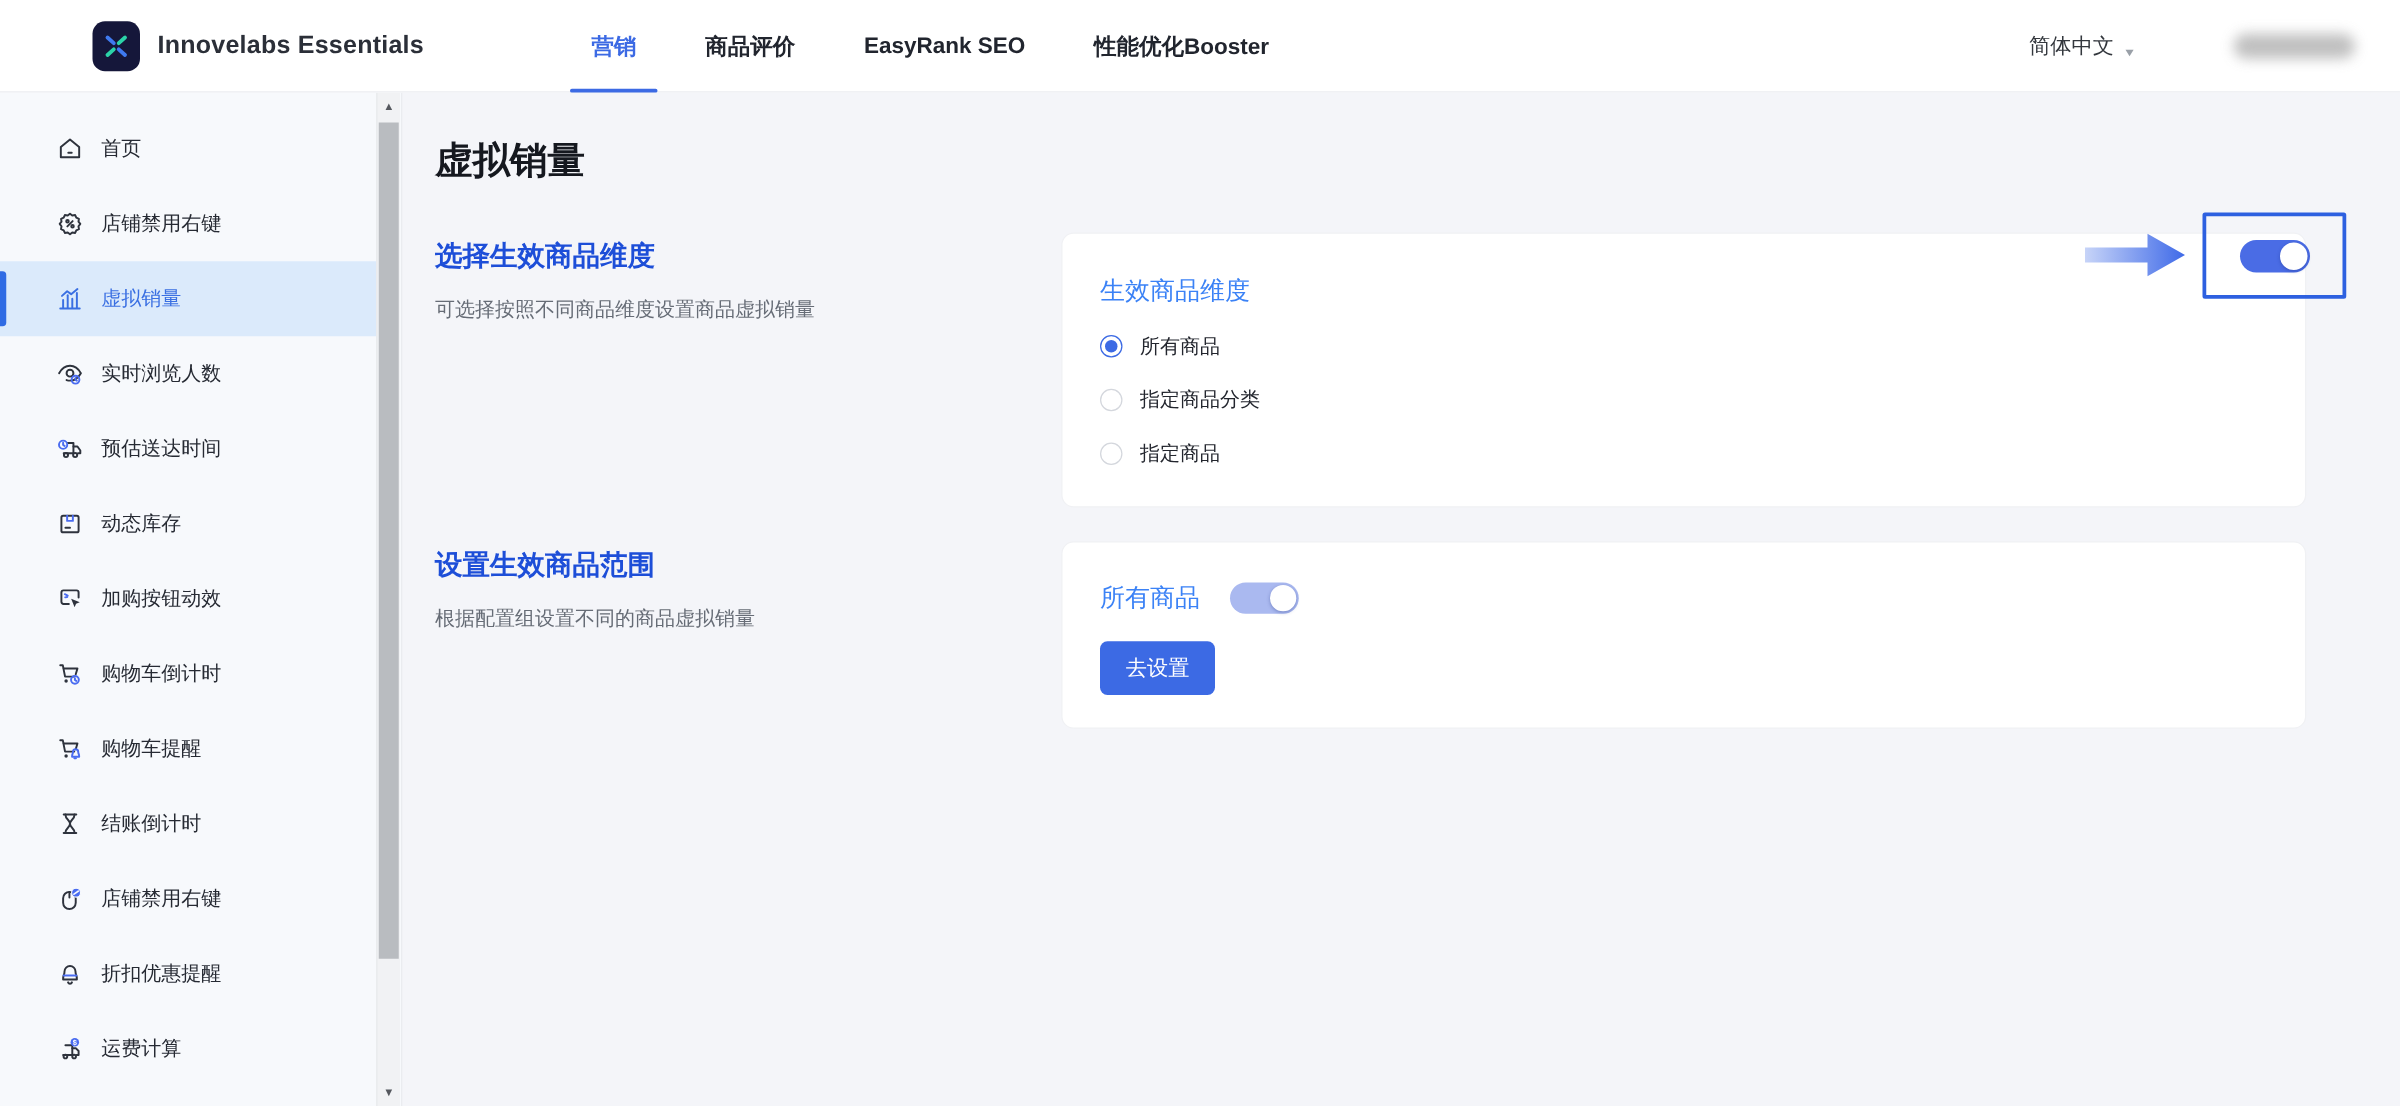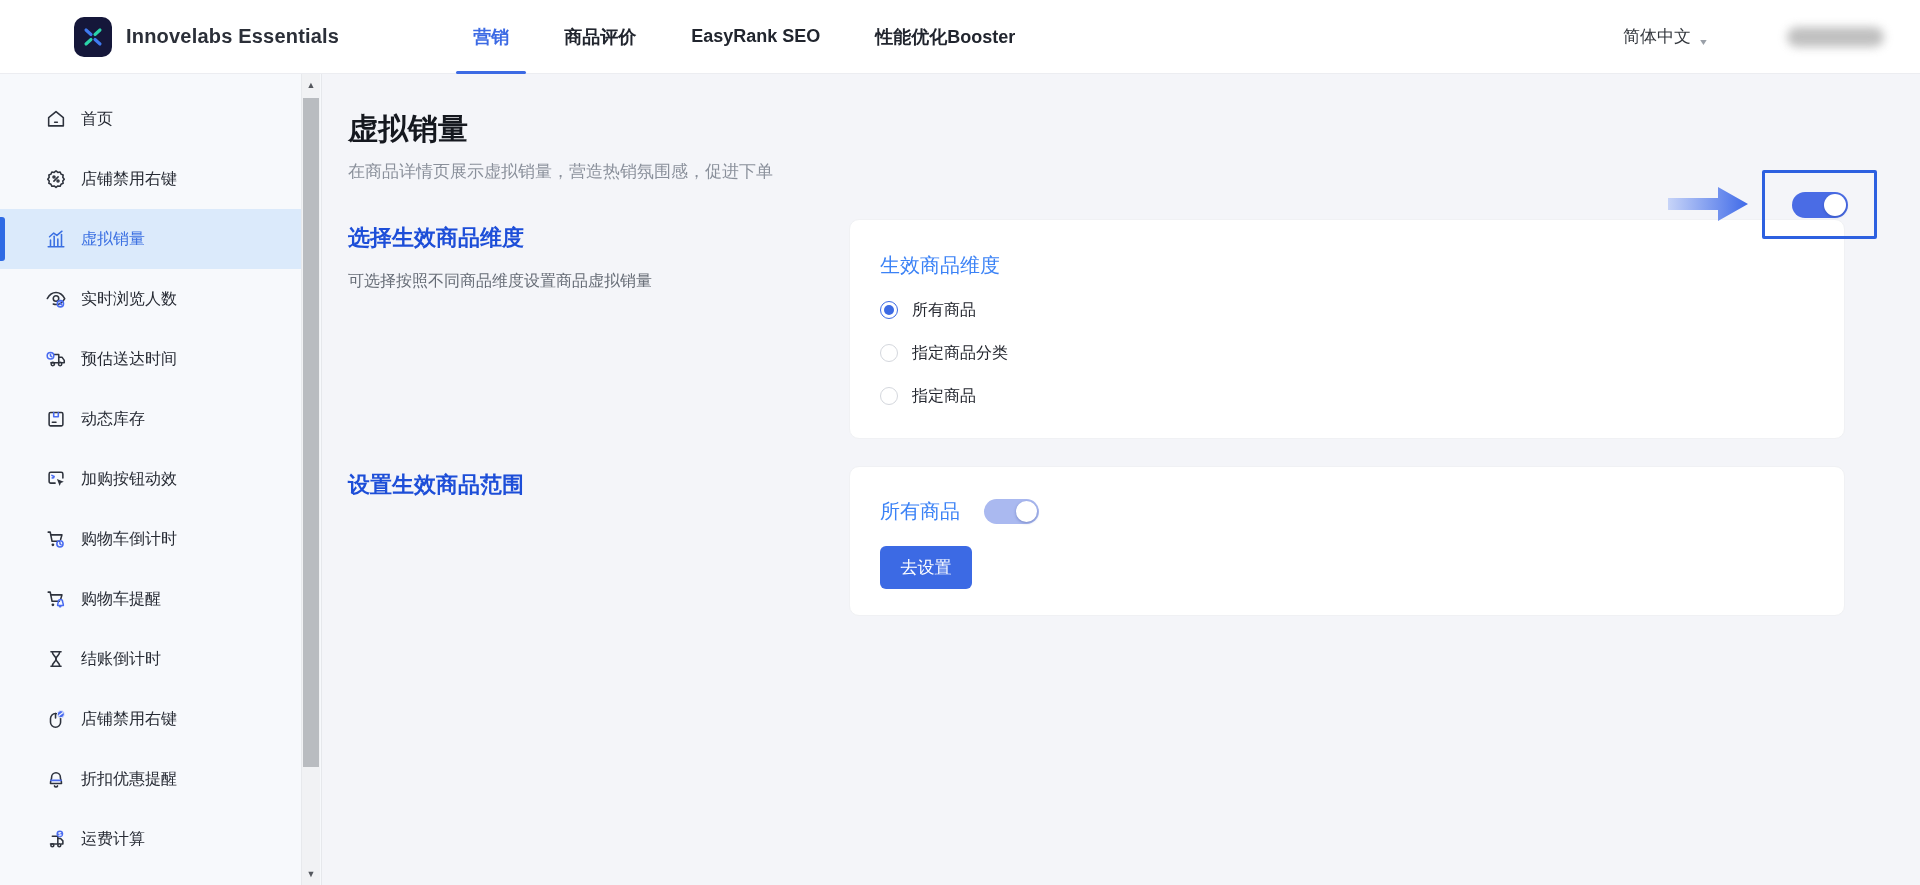--- a/index.html
+++ b/index.html
@@ -301,21 +301,20 @@
       <div class="sb-up">▲</div>
       <div class="sb-thumb"></div>
       <div class="sb-down">▼</div>
     </div>
   </div>
 
   <div class="main">
 
     <div class="page-head">
       <div class="page-title">虚拟销量</div>
-      <div class="page-sub">在商品详情页展示虚拟销量，营造热销氛围感，促进下单</div>
     </div>
 
     <svg class="anno-arrow" viewBox="0 0 80 40">
       <defs>
         <linearGradient id="ag" x1="0" y1="0" x2="1" y2="0">
           <stop offset="0" stop-color="#c7d4f8"></stop>
             <stop offset="1" stop-color="#3f6ae8"></stop>
         </linearGradient>
       </defs>
       <path d="M0 14 H50 V3 L80 20 L50 37 V26 H0 Z" fill="url(#ag)"></path>
@@ -344,20 +343,21 @@
         <div class="radio-row">
           <span class="radio"></span>
           <span class="radio-label">指定商品</span>
         </div>
       </div>
     </div>
 
     <div class="section section-2">
       <div class="section-info">
         <h2>设置生效商品范围</h2>
+        <p>根据配置组设置不同的商品虚拟销量</p>
       </div>
       <div class="card card-2">
         <div class="toggle-row">
           <span class="field-label">所有商品</span>
           <div class="toggle toggle-light on">
             <div class="knob"></div>
           </div>
         </div>
         <button class="primary-btn">去设置</button>
       </div>

